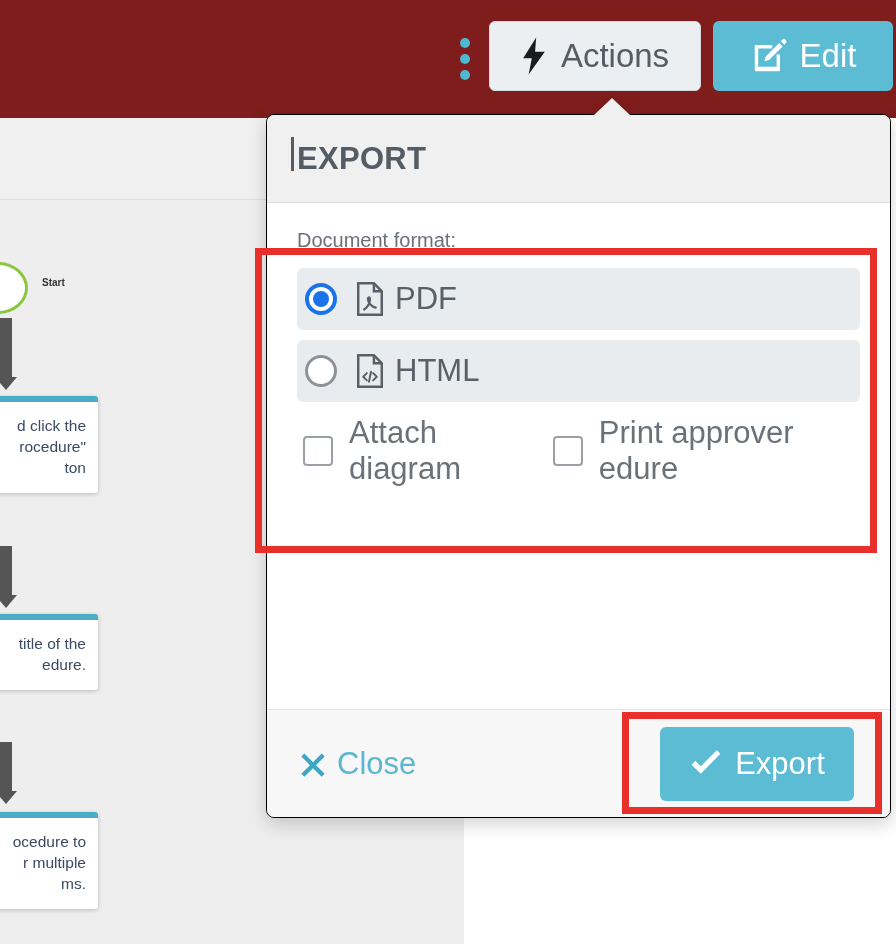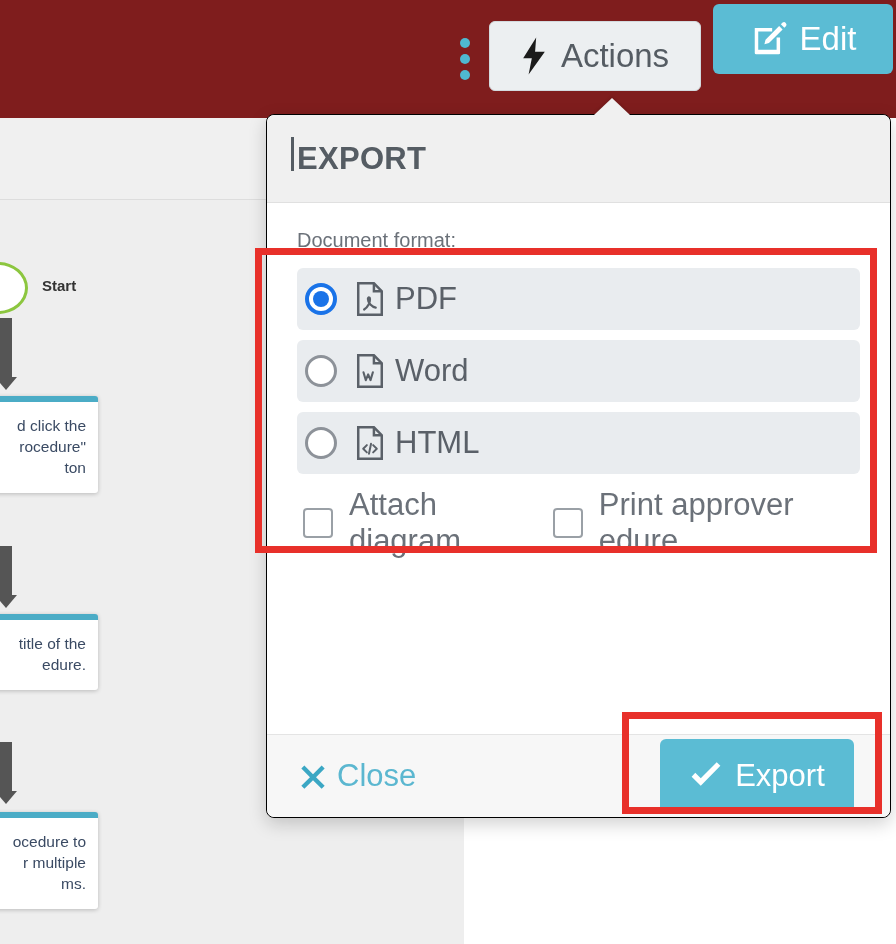--- a/index.html
+++ b/index.html
@@ -58,21 +58,21 @@
     position: absolute;
     left: -32px; top: 262px;
     width: 60px; height: 52px;
     border: 3px solid #8cc63f;
     border-radius: 50%;
     background: #ffffff;
   }
   .flow-start-label {
     position: absolute;
     left: 42px; top: 277px;
-    font-size: 15px;
+    font-size: 10px;
     color: #333333;
     font-weight: 600;
   }
   .flow-arrow {
     position: absolute;
     left: 0px;
     width: 12px;
     background: #555555;
   }
   .flow-arrow::after {
@@ -135,21 +135,21 @@
     gap: 14px;
     cursor: pointer;
   }
   .btn-actions-label {
     font-size: 33px;
     color: #555c63;
   }
   .bolt-icon { display: block; }
   .btn-edit {
     position: absolute;
-    left: 713px; top: 4px;
+    left: 713px; top: 21px;
     width: 180px; height: 70px;
     background: #5bbcd4;
     border-radius: 6px;
     display: flex;
     align-items: center;
     justify-content: center;
     gap: 12px;
     cursor: pointer;
   }
   .btn-edit-label {
@@ -272,21 +272,21 @@
   }
   .check-label {
     font-size: 31px;
     color: #6b7179;
   }
 
   .popover-footer {
     position: absolute;
     left: 0; bottom: 0;
     width: 100%;
-    height: 83px;
+    height: 108px;
     background: #f7f7f7;
     border-top: 1px solid #e4e4e4;
     border-radius: 0 0 8px 8px;
     display: flex;
     align-items: center;
     padding: 0 24px;
   }
   .btn-close {
     display: flex;
     align-items: center;
@@ -400,31 +400,20 @@
           <span class="radio-label">
             <svg width="30" height="34" viewBox="0 0 22 26">
               <path d="M2 1 h12 l6 6 v18 H2 Z" fill="none" stroke="#5a6068" stroke-width="1.9"></path>
               <path d="M14 1 v6 h6" fill="none" stroke="#5a6068" stroke-width="1.9"></path>
               <path d="M6.5 21 c3-2 4.5-5.5 4.5-8 c0-1.5-1.6-1.6-1.6 0 c0 3 3 6 6 6.6" fill="none" stroke="#5a6068" stroke-width="1.7" stroke-linecap="round"></path>
             </svg>
             <span>PDF</span>
           </span>
         </div>
 
-        <div class="radio-row">
-          <span class="radio-mark"></span>
-          <span class="radio-label">
-            <svg width="30" height="34" viewBox="0 0 22 26">
-              <path d="M2 1 h12 l6 6 v18 H2 Z" fill="none" stroke="#5a6068" stroke-width="1.9"></path>
-              <path d="M14 1 v6 h6" fill="none" stroke="#5a6068" stroke-width="1.9"></path>
-              <path d="M6 14 l1.8 6 L9.6 15.6 L11.4 20 L13.2 14" fill="none" stroke="#5a6068" stroke-width="1.6" stroke-linejoin="round" stroke-linecap="round"></path>
-            </svg>
-            <span>Word</span>
-          </span>
-        </div>
 
         <div class="radio-row">
           <span class="radio-mark"></span>
           <span class="radio-label">
             <svg width="30" height="34" viewBox="0 0 22 26">
               <path d="M2 1 h12 l6 6 v18 H2 Z" fill="none" stroke="#5a6068" stroke-width="1.9"></path>
               <path d="M14 1 v6 h6" fill="none" stroke="#5a6068" stroke-width="1.9"></path>
               <path d="M8.6 14.6 L5.8 17.4 L8.6 20.2 M13.4 14.6 L16.2 17.4 L13.4 20.2 M11.8 13.6 L10.2 21.2" fill="none" stroke="#5a6068" stroke-width="1.5" stroke-linecap="round" stroke-linejoin="round"></path>
             </svg>
             <span>HTML</span>

